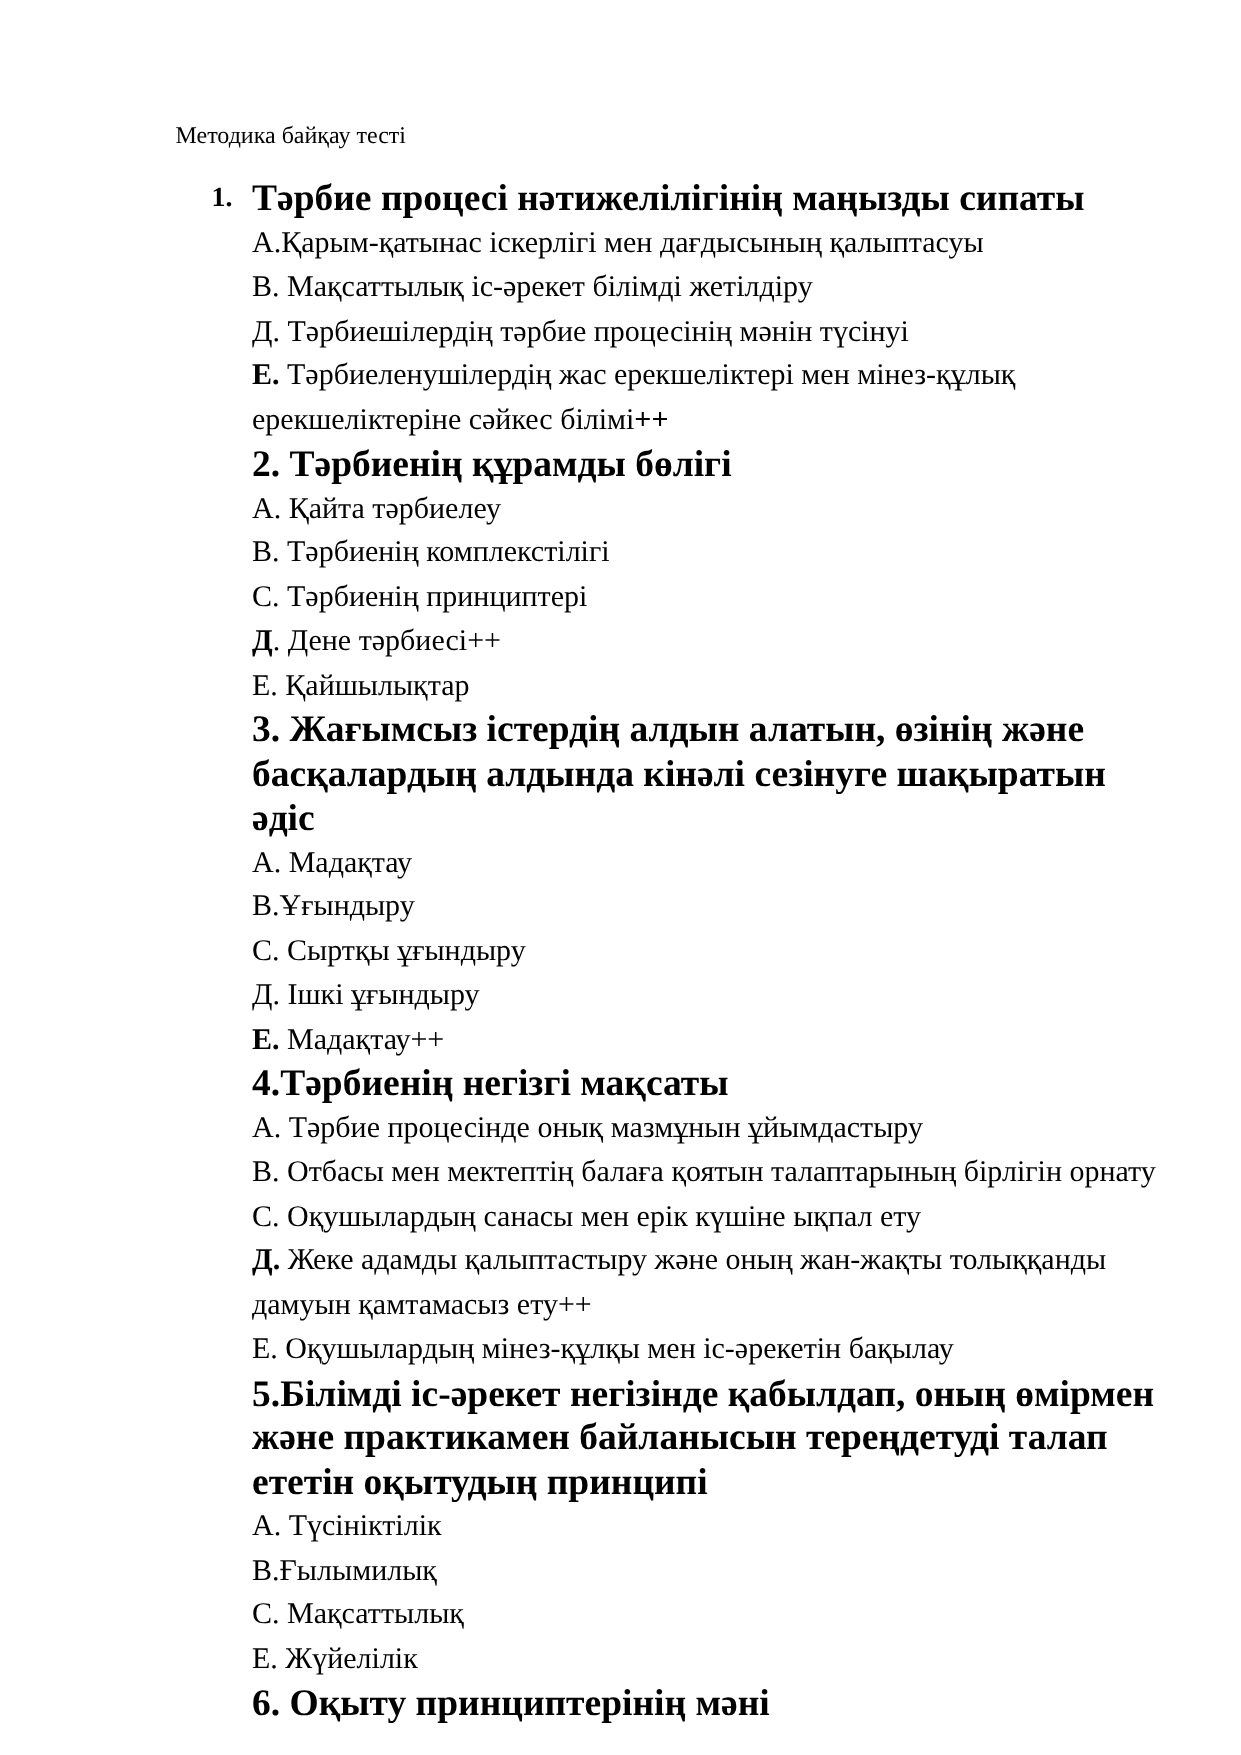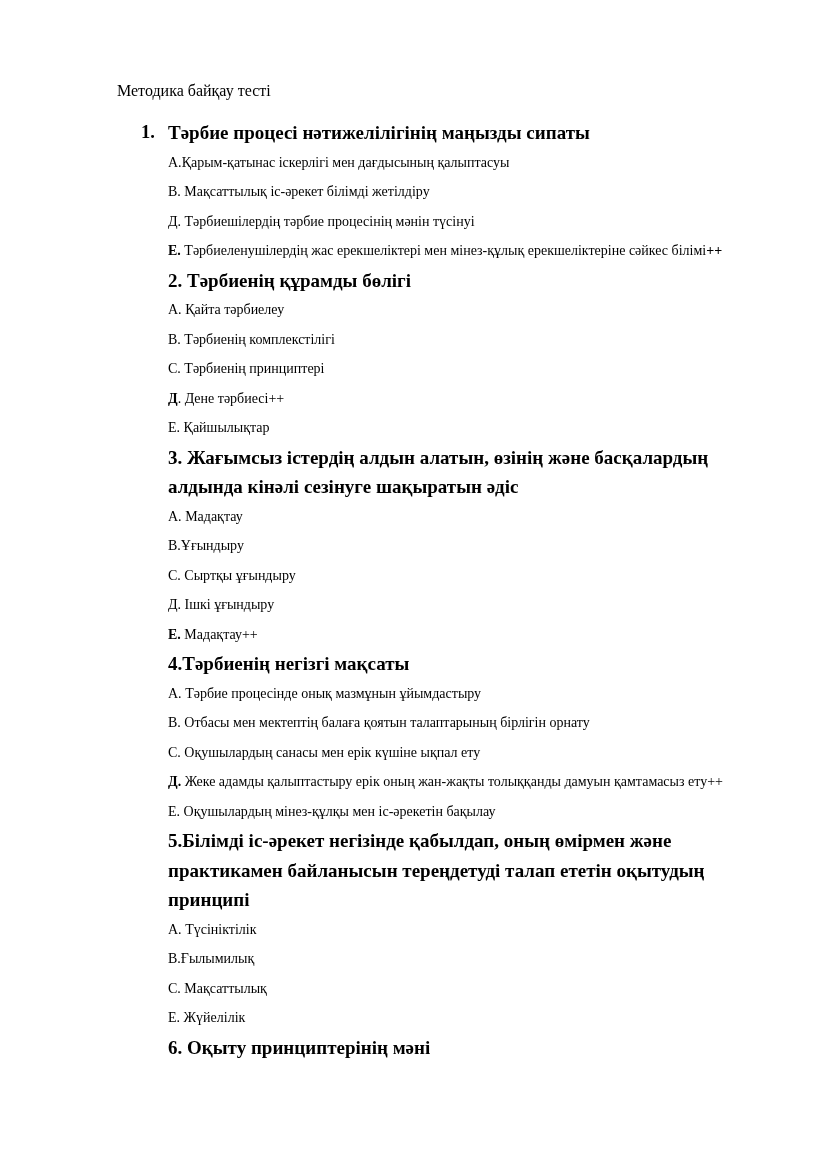--- a/index.html
+++ b/index.html
@@ -50,33 +50,33 @@
   }
   .list-marker {
     position: absolute;
     left: 0;
     top: 0;
     font-size: 18.5px;
     line-height: 29.5px;
     font-weight: bold;
   }
   .q-heading {
-    font-size: 19px;
+    font-size: 25px;
     line-height: 29.5px;
     font-weight: bold;
     margin: 0;
     text-align: left;
   }
   .answers {
     margin: 0;
     padding: 0;
     list-style: none;
   }
   .answer {
-    font-size: 14px;
+    font-size: 20px;
     line-height: 29.5px;
     font-weight: normal;
     margin: 0;
     padding: 0;
     text-align: left;
   }
   .lbl-bold { font-weight: bold; }
   .mark-bold { font-weight: bold; }
 </style>
 </head>
@@ -117,21 +117,21 @@
             <li class="answer"><span>Д.</span> <span>Ішкі ұғындыру</span></li>
             <li class="answer"><span class="lbl-bold">Е.</span> <span>Мадақтау</span><span>++</span></li>
           </ul>
         </li>
         <li class="question-block">
           <div class="q-heading">4.Тәрбиенің негізгі мақсаты</div>
           <ul class="answers">
             <li class="answer"><span>А.</span> <span>Тәрбие процесінде онық мазмұнын ұйымдастыру</span></li>
             <li class="answer"><span>В.</span> <span>Отбасы мен мектептің балаға қоятын талаптарының бірлігін орнату</span></li>
             <li class="answer"><span>С.</span> <span>Оқушылардың санасы мен ерік күшіне ықпал ету</span></li>
-            <li class="answer"><span class="lbl-bold">Д.</span> <span>Жеке адамды қалыптастыру ерік оның жан-жақты толыққанды дамуын қамтамасыз ету</span><span>++</span></li>
+            <li class="answer"><span class="lbl-bold">Д.</span> <span>Жеке адамды қалыптастыру және оның жан-жақты толыққанды дамуын қамтамасыз ету</span><span>++</span></li>
             <li class="answer"><span>Е.</span> <span>Оқушылардың мінез-құлқы мен іс-әрекетін бақылау</span></li>
           </ul>
         </li>
         <li class="question-block">
           <div class="q-heading">5.Білімді іс-әрекет  негізінде қабылдап, оның өмірмен және практикамен байланысын тереңдетуді талап ететін оқытудың принципі</div>
           <ul class="answers">
             <li class="answer"><span>А.</span> <span>Түсініктілік</span></li>
             <li class="answer"><span>В.</span><span>Ғылымилық</span></li>
             <li class="answer"><span>С.</span> <span>Мақсаттылық</span></li>
             <li class="answer"><span>Е.</span> <span>Жүйелілік</span></li>

